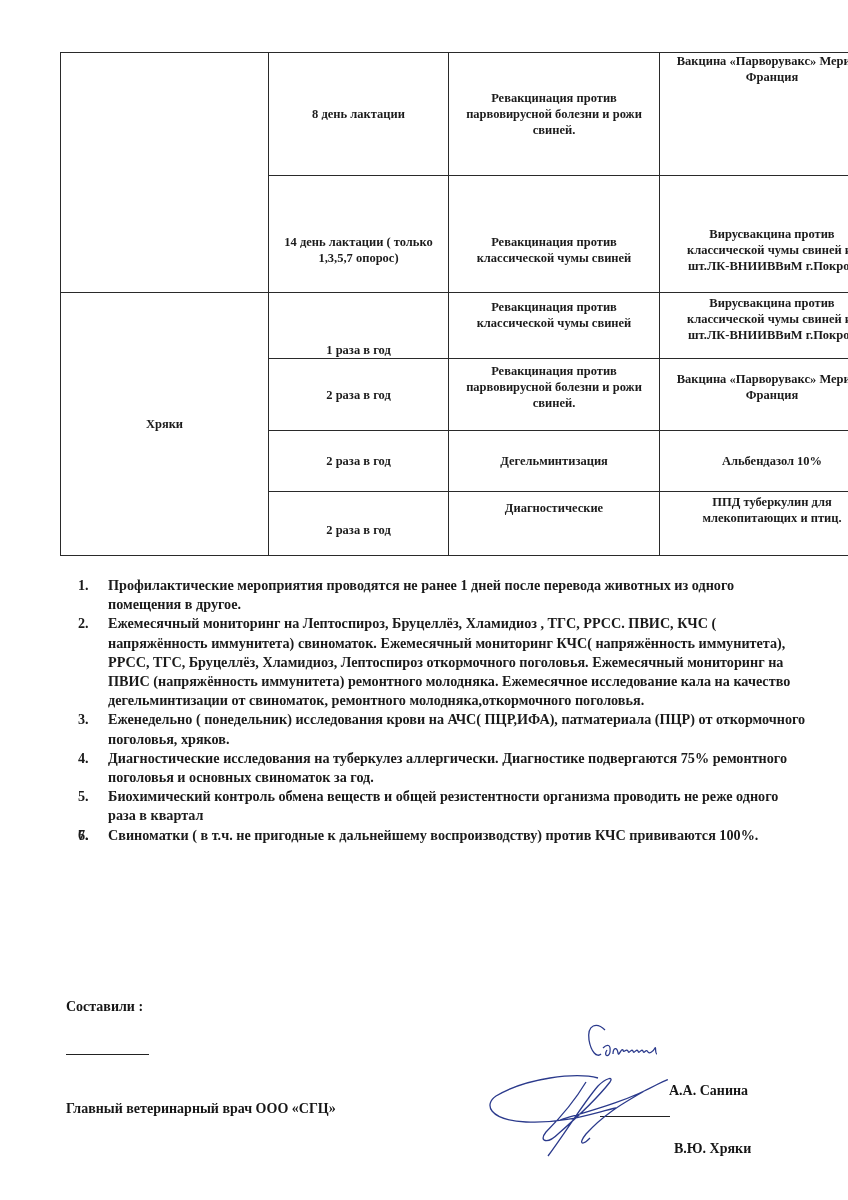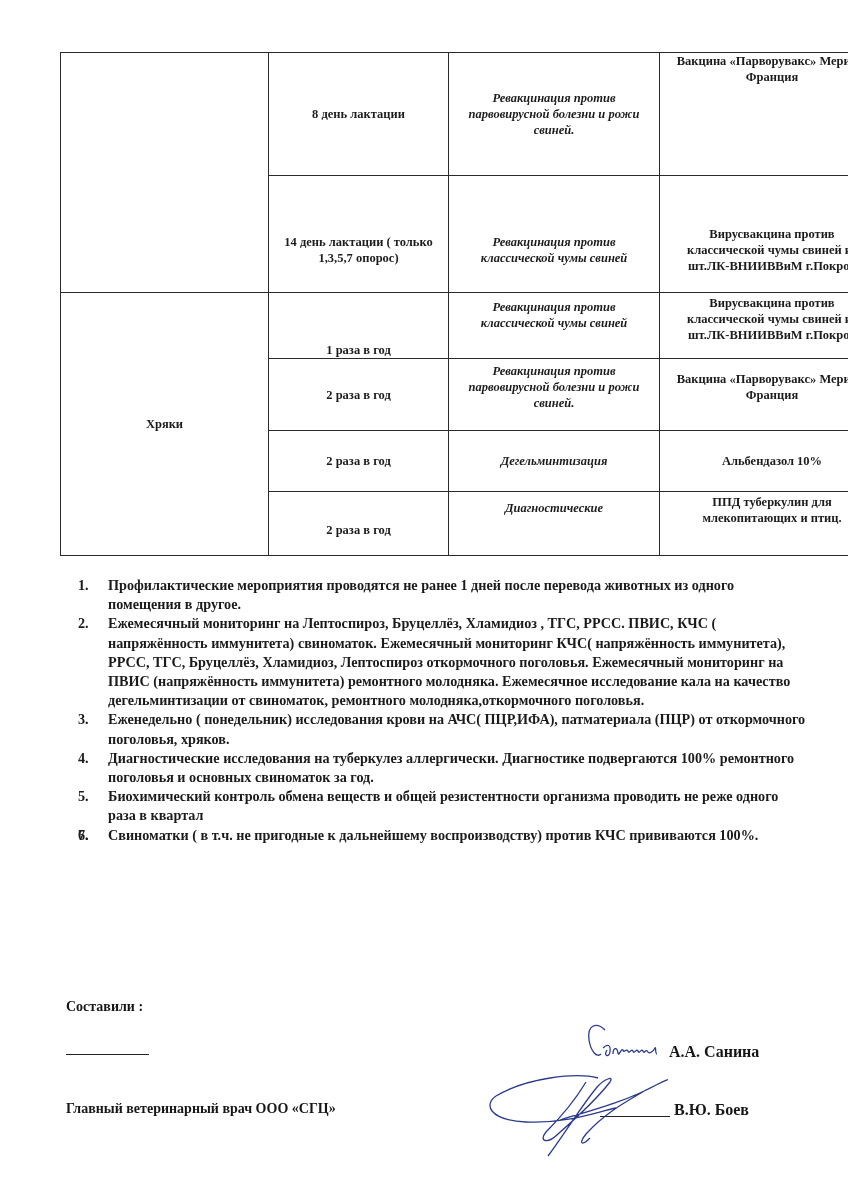--- a/index.html
+++ b/index.html
@@ -11,37 +11,37 @@
   table.schedule {
     position: absolute; left: 60px; top: 52px; width: 740px;
     border-collapse: collapse; table-layout: fixed;
   }
   table.schedule td {
     border: 1.5px solid #2a2a2a; text-align: center; font-weight: bold;
     font-size: 12.5px; line-height: 16px; padding: 0 10px; color: #1c1c1c;
   }
   td.col-group { width: 187px; }
   td.col-period { width: 159px; }
-  td.col-proc { width: 190px; font-style: italic; }
+  td.col-proc { width: 190px; }
   td.col-drug { width: 204px; }
   td.top { vertical-align: top; padding-top: 10px; }
   td.mid { vertical-align: middle; }
   td.bot { vertical-align: bottom; padding-bottom: 6px; }
   .notes {
     position: absolute; left: 78px; top: 576px; width: 730px; margin: 0; padding: 0;
     list-style: none; font-weight: bold; font-size: 14.2px; line-height: 19.2px; color: #1b1b1b;
   }
   .notes li { position: relative; padding-left: 30px; }
   .notes .num { position: absolute; left: 0; top: 0; }
   .compiled { position: absolute; left: 66px; top: 999px; font-weight: bold; font-size: 14px; text-align: center; }
   .sig-row { position: absolute; left: 66px; font-weight: bold; font-size: 14px; white-space: nowrap; }
   .sig-row.r1 { top: 1043px; }
   .sig-row.r2 { top: 1101px; }
   .sig-line { display: inline-block; border-bottom: 1.2px solid #222; vertical-align: baseline; }
-  .sig-name { position: absolute; font-weight: bold; font-size: 16px; white-space: nowrap; }
+  .sig-name { position: absolute; font-weight: bold; font-size: 14px; white-space: nowrap; margin-top: 40px; }
   svg.sig { position: absolute; overflow: visible; }
 </style>
 </head>
 <body>
 
 <div class="page">
 
   <table class="schedule">
     <tbody>
         <tr style="height:123px">
@@ -76,38 +76,38 @@
       <td class="col-proc top" style="padding-top:8px">Диагностические</td>
       <td class="col-drug top" style="padding-top:2px">ППД туберкулин для млекопитающих и птиц.</td>
     </tr>
   </tbody>
     </table>
 
   <ol class="notes">
     <li><span class="num">1.</span><span>Профилактические мероприятия проводятся не ранее 1 дней после перевода животных из одного помещения в другое.</span></li>
     <li><span class="num">2.</span><span>Ежемесячный мониторинг на Лептоспироз, Бруцеллёз, Хламидиоз , ТГС, РРСС. ПВИС, КЧС ( напряжённость иммунитета) свиноматок. Ежемесячный мониторинг КЧС( напряжённость иммунитета), РРСС, ТГС, Бруцеллёз, Хламидиоз, Лептоспироз откормочного поголовья. Ежемесячный мониторинг на ПВИС (напряжённость иммунитета) ремонтного молодняка. Ежемесячное исследование кала на качество дегельминтизации от свиноматок, ремонтного молодняка,откормочного поголовья.</span></li>
     <li><span class="num">3.</span><span>Еженедельно ( понедельник) исследования крови  на АЧС( ПЦР,ИФА), патматериала (ПЦР) от откормочного поголовья, хряков.</span></li>
-    <li><span class="num">4.</span><span>Диагностические исследования на туберкулез аллергически. Диагностике подвергаются 100% ремонтного поголовья и основных свиноматок за год.</span></li>
+    <li><span class="num">4.</span><span>Диагностические исследования на туберкулез аллергически. Диагностике подвергаются 75% ремонтного поголовья и основных свиноматок за год.</span></li>
     <li><span class="num">5.</span><span>Биохимический контроль обмена веществ и общей резистентности организма проводить не реже одного раза в квартал</span></li>
     <li><span class="num">6.</span></li>
     <li><span class="num">7.</span><span> Свиноматки ( в т.ч. не пригодные к дальнейшему воспроизводству)  против КЧС прививаются 100%.</span></li>
   </ol>
 
   <div class="compiled">Составили :</div>
 
   <div class="sig-row r1">
     <span class="sig-line" style="width:83px"></span>
   </div>
   <div class="sig-name" style="left:669px; top:1043px;">А.А. Санина</div>
 
   <div class="sig-row r2">
     <span>Главный ветеринарный врач ООО «СГЦ»</span>
   </div>
   <div class="sig-line" style="position:absolute; left:600px; top:1101px; width:70px; height:15px;"></div>
-  <div class="sig-name" style="left:674px; top:1101px;">В.Ю. Боев</div>
+  <div class="sig-name" style="left:674px; top:1101px;">В.Ю. Хряки</div>
 
   <svg class="sig" width="90" height="50" style="left:583px; top:1018px;">
     <path class="ink" fill="none" stroke-width="1.3" d="M22 12 C14 4, 4 6, 6 22 C8 34, 14 40, 18 36 M20 30 C24 26, 28 26, 27 34 C26 40, 20 38, 24 32 M30 36 C30 30, 34 28, 35 35 C36 39, 38 30, 40 32 C41 36, 43 30, 45 33 C46 37, 48 30, 50 33 C51 37, 53 30, 55 33 C56 37, 58 30, 60 33 C61 37, 63 30, 65 34 C66 36, 70 34, 72 30 C73 28, 72 36, 74 36" stroke="#2b3a8c"></path>
   </svg>
 
   <svg class="sig" width="200" height="100" style="left:486px; top:1072px;">
     <path class="ink" fill="none" stroke-width="1.3" d="M112 6 C90 0, 40 6, 10 24 C-2 32, 2 48, 40 50 C80 52, 110 40, 130 36 M100 10 C94 20, 80 40, 60 60 C52 70, 62 72, 72 62 C88 48, 110 28, 124 10 C128 4, 120 6, 112 14 C98 30, 80 60, 62 84 M74 48 C100 40, 140 30, 172 12 C190 4, 180 8, 160 18 C140 30, 120 40, 100 62 C92 72, 96 74, 104 66" stroke="#2b3a8c"></path>
   </svg>
 
 </div>

